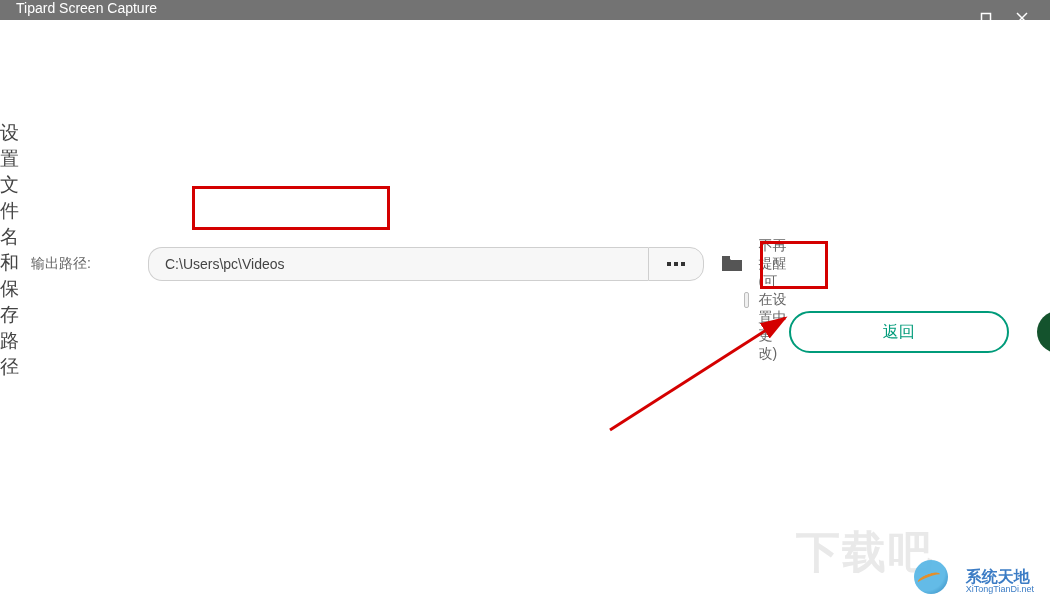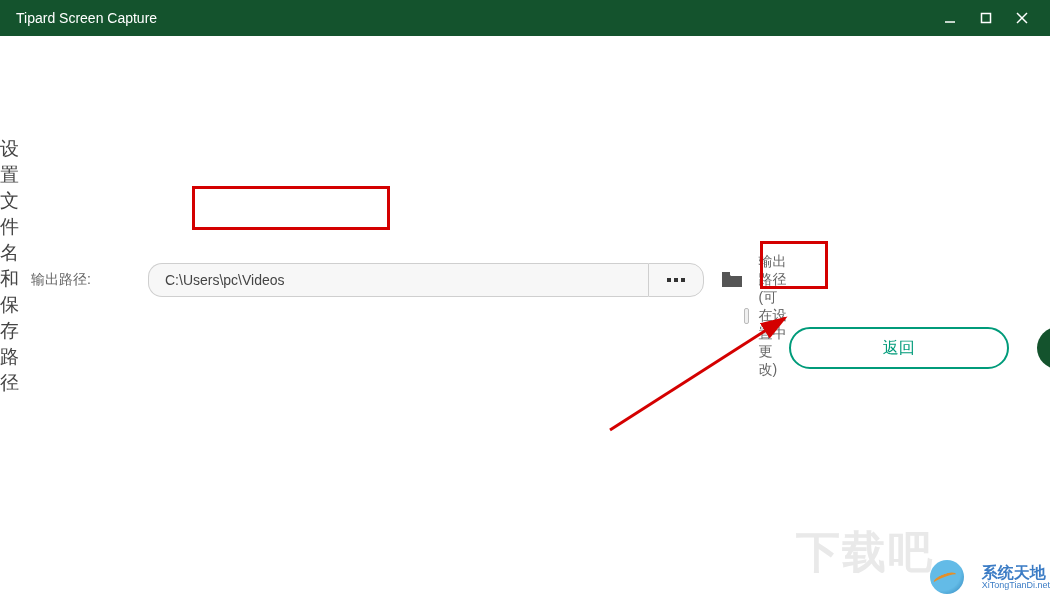--- a/index.html
+++ b/index.html
@@ -11,24 +11,23 @@
       overflow: hidden;
       position: relative;
     }
     .window {
       width: 1050px;
       height: 600px;
       background: #ffffff;
       position: relative;
     }
     .titlebar {
-      height: 36px;
-      background: #14532d;
-      display: flex;
-      align-items: center;
+      height: 20px;
+      background: #737373;
+      display: flex;
       justify-content: space-between;
       padding: 0 10px 0 16px;
       color: #ffffff;
       font-size: 14px;
     }
     .titlebar .controls {
       display: flex;
       gap: 0;
     }
     .titlebar .ctrl {
@@ -149,21 +148,21 @@
     .hl { position:absolute; border:3px solid #d40000; pointer-events:none; }
     .hl-name { left:192px; top:186px; width:198px; height:44px; }
     .hl-browse { left:760px; top:241px; width:68px; height:48px; }
     .arrow {
       position:absolute;
       left:600px; top:310px;
       width:200px; height:130px;
       pointer-events:none;
     }
     
-    .wm { position:absolute; right:0; bottom:6px; display:flex; align-items:center; gap:18px; opacity:0.95;}
+    .wm { position:absolute; right:16px; bottom:6px; display:flex; align-items:flex-end; gap:18px; opacity:0.95;}
     .wm-globe{ width:34px; height:34px; border-radius:50%; background: radial-gradient(circle at 35% 35%, #5bb8e6 0 60%, #1f76b1 100%); position:relative;}
     .wm-globe::after{content:""; position:absolute; left:3px; top:14px; width:24px; height:6px; border-top:3px solid #e38a1f; border-radius:50%; transform:rotate(-20deg);}
     .wm-text{ display:flex; flex-direction:column; line-height:1;}
     .wm-cn{ font-size:16px; color:#3276c2; font-weight:700;}
     .wm-en{ font-size:9px; color:#3276c2;}
     .wm-faded{ position:absolute; right:116px; bottom:18px; font-size:44px; color:#e9e9e9; font-weight:600; letter-spacing:2px; user-select:none;}
   </style>
 </head>
 <body>
 
@@ -208,21 +207,21 @@
       <div class="folder">
         <svg width="22" height="18" viewBox="0 0 22 18">
           <path d="M1 3 L1 16 L21 16 L21 5 L10 5 L8 3 Z" fill="#555"></path>
           <rect x="1" y="1" width="8" height="3" fill="#555"></rect>
         </svg>
       </div>
     </div>
 
     <div class="checkbox-row">
       <div class="checkbox"></div>
-      <span>输出路径(可在设置中更改)</span>
+      <span>不再提醒(可在设置中更改)</span>
     </div>
 
     <div class="buttons">
       <div class="btn btn-outline">返回</div>
       <div class="btn btn-primary">继续</div>
     </div>
   </div>
 
   <div class="hl hl-name"></div>
   <div class="hl hl-browse"></div>

